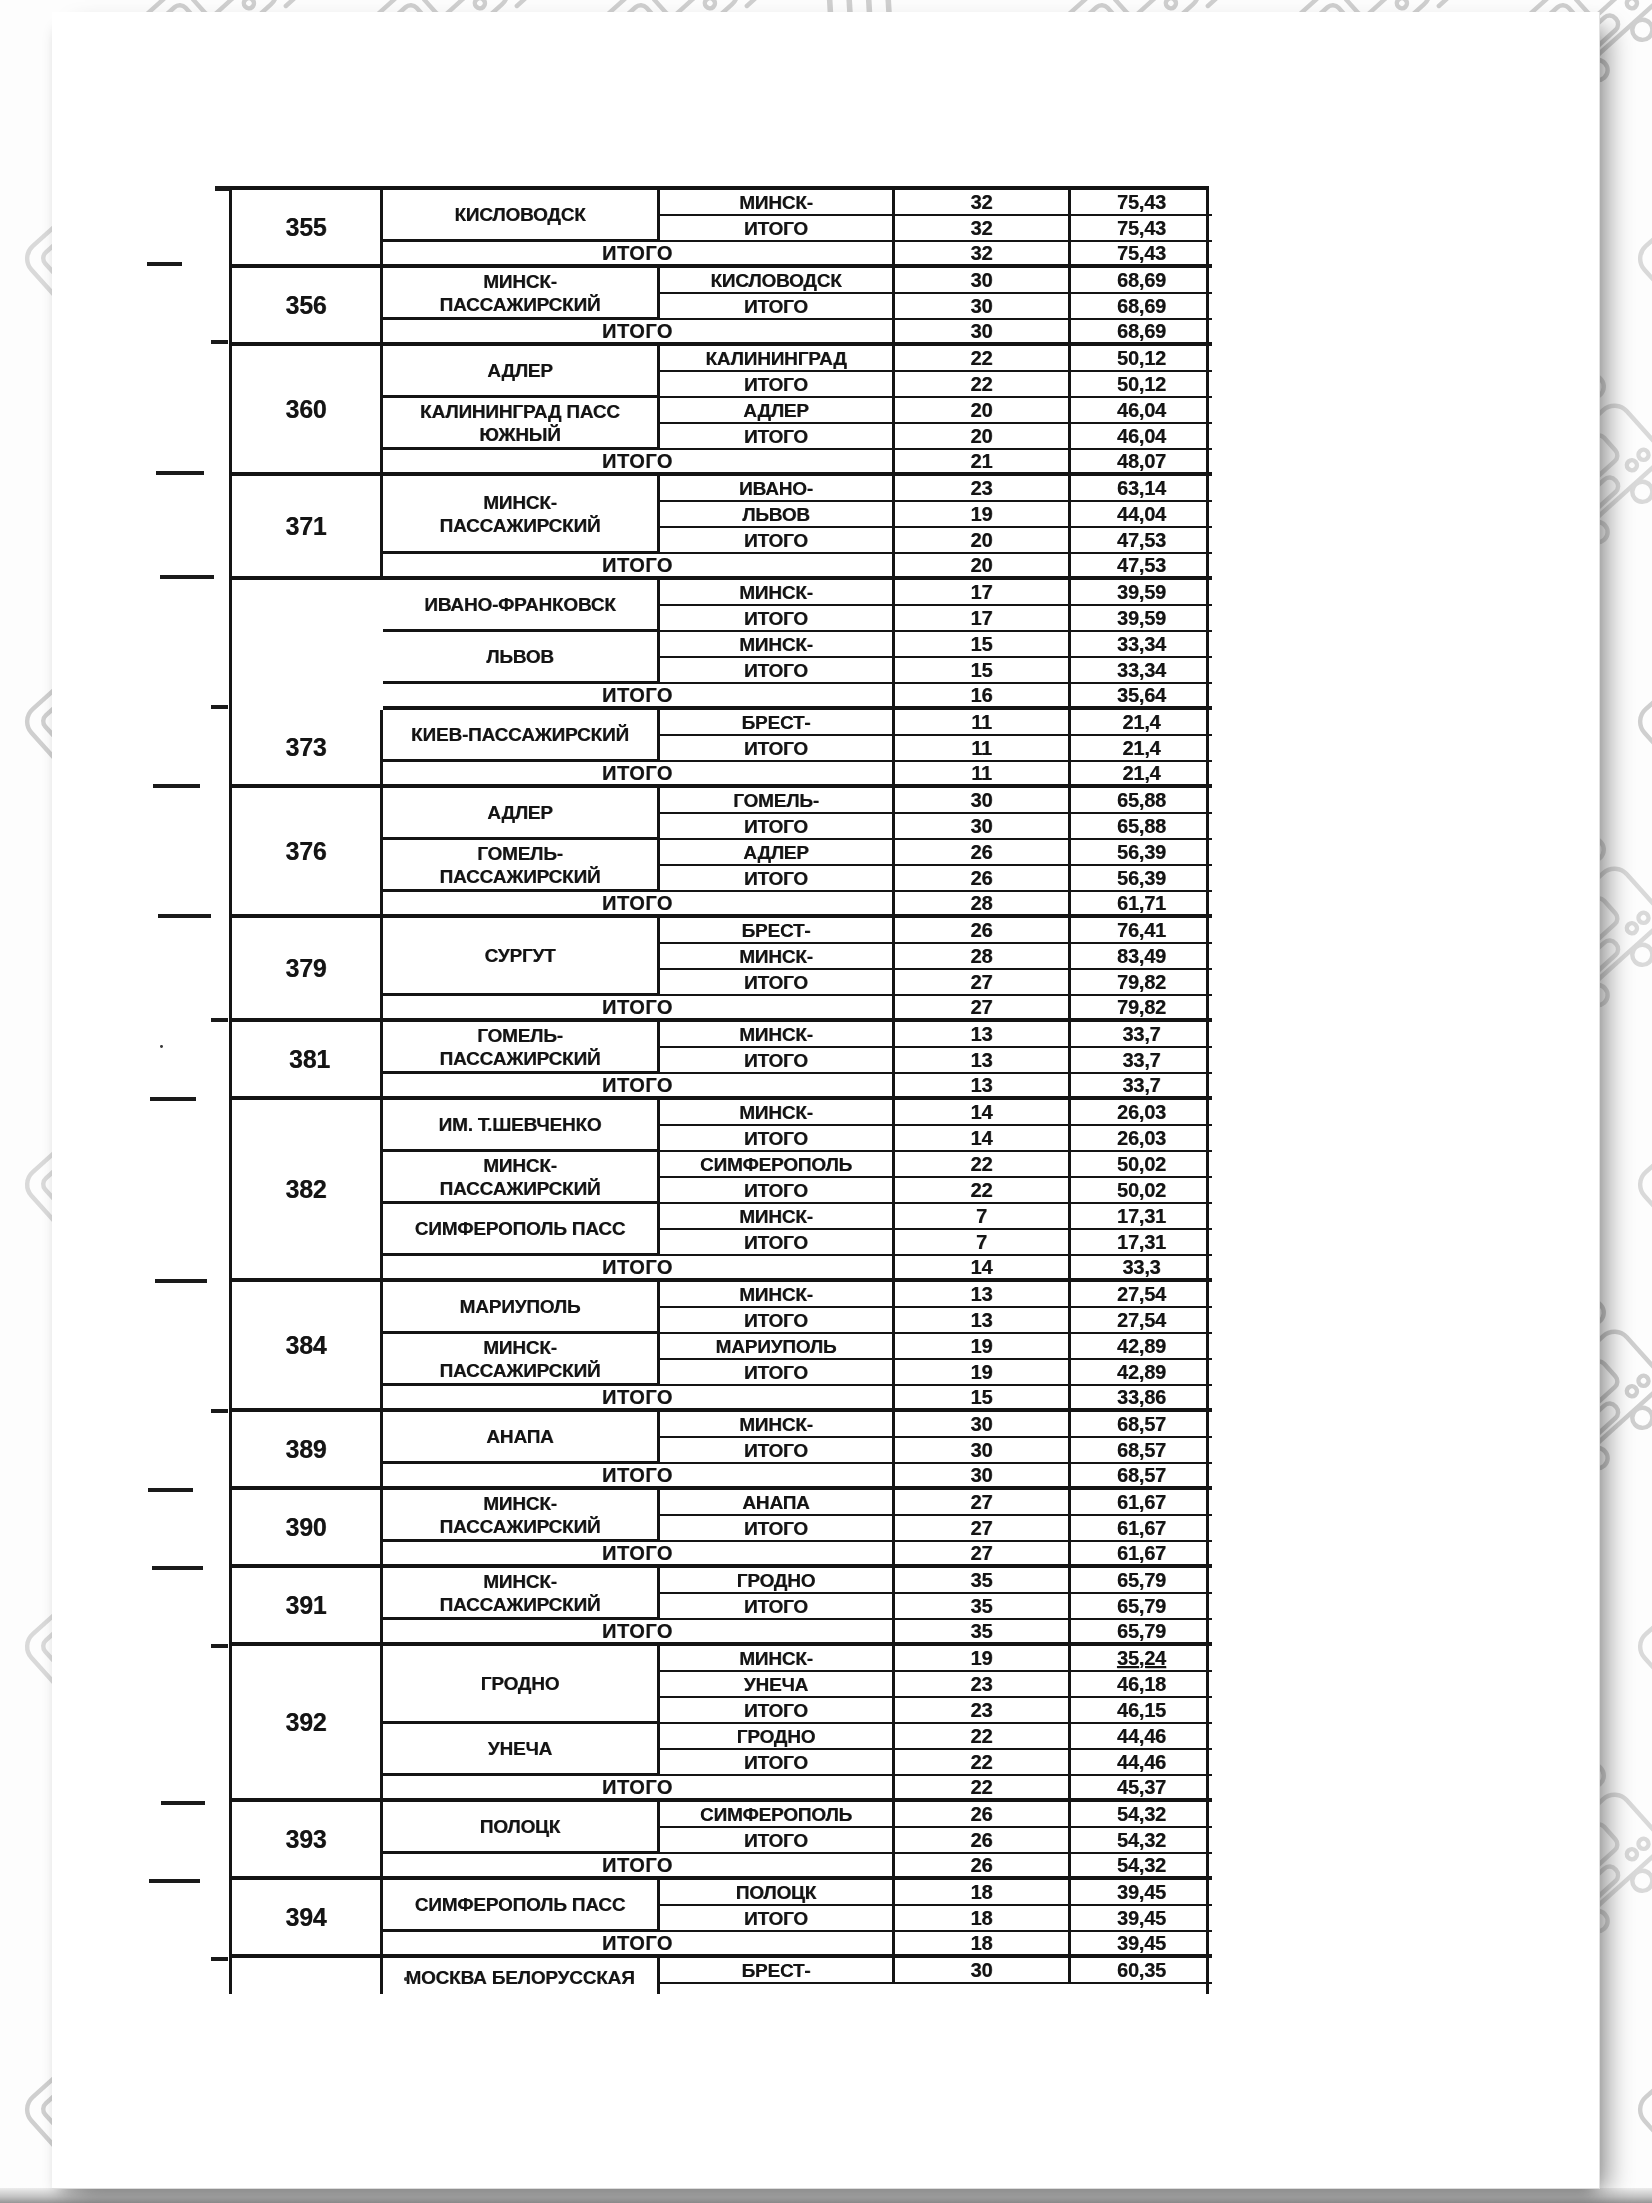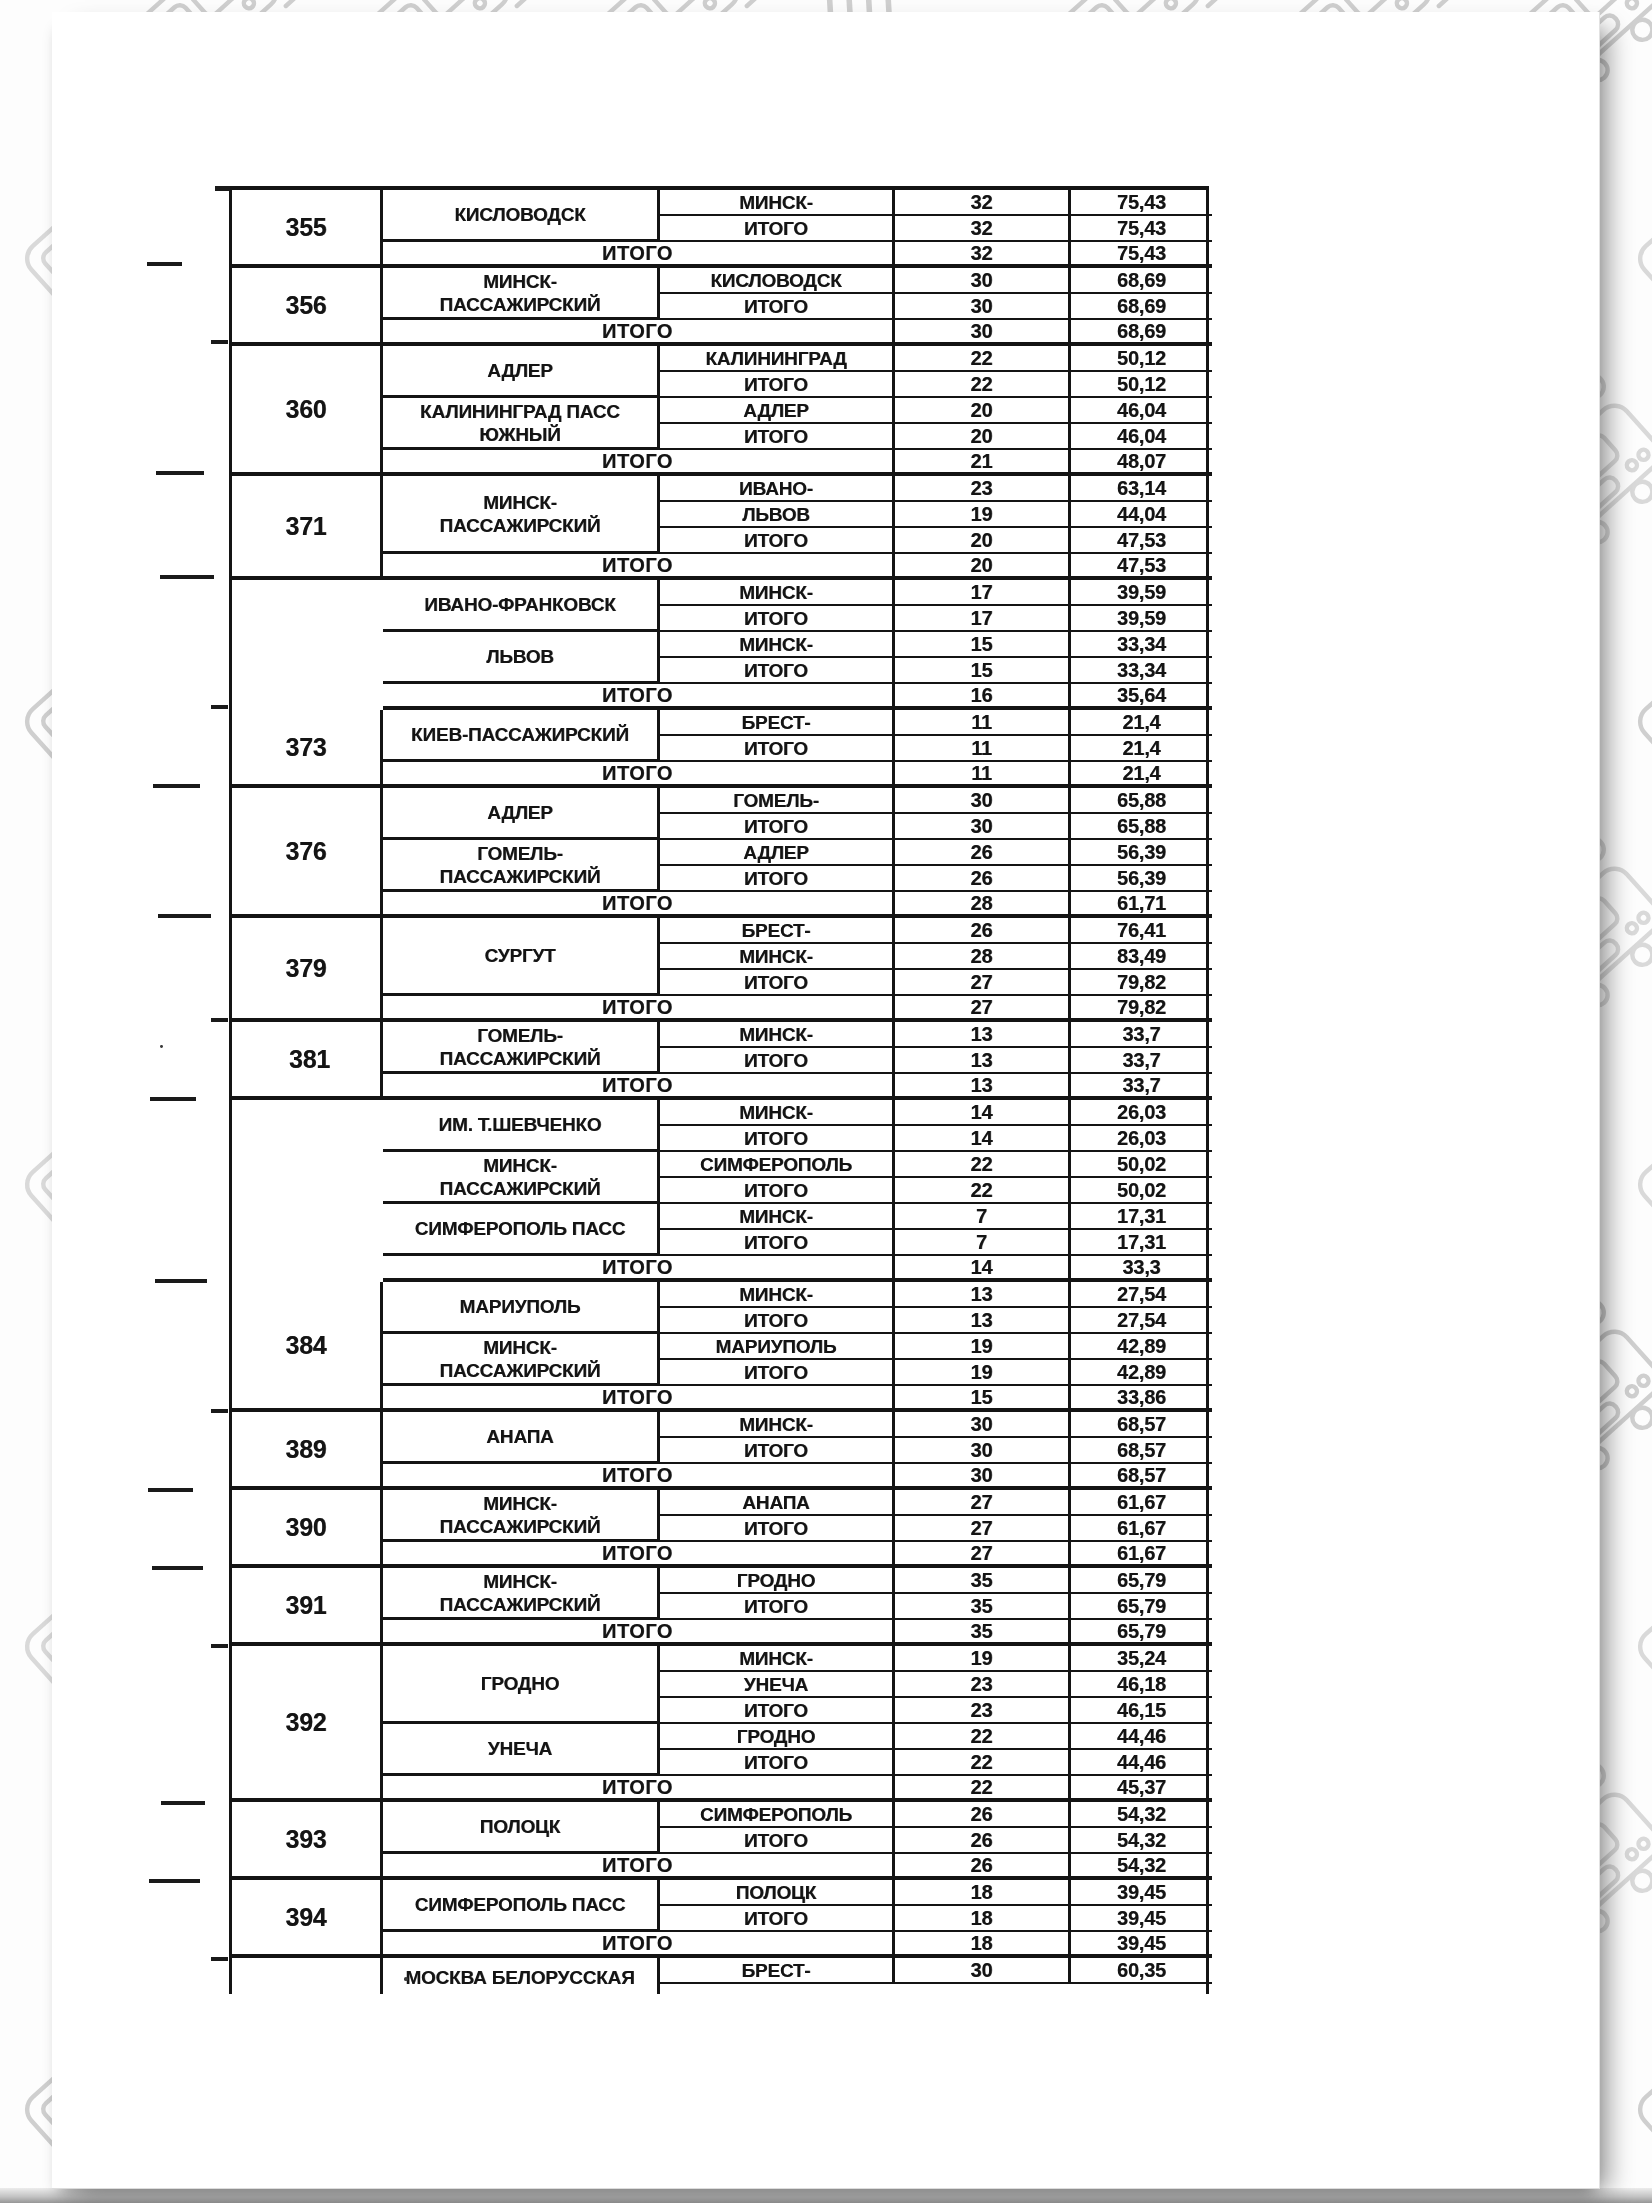--- a/index.html
+++ b/index.html
@@ -449,20 +449,21 @@
 ПАССАЖИРСКИЙ</div>
           <div class="c dst br bb3" style="grid-area: 33 / 3 / span 1 / span 1;">МИНСК-</div>
           <div class="c cnt br bb3" style="grid-area: 33 / 4 / span 1 / span 1;">13</div>
           <div class="c pct bb3" style="grid-area: 33 / 5 / span 1 / span 1;">33,7</div>
           <div class="c dst br bb3" style="grid-area: 34 / 3 / span 1 / span 1;">ИТОГО</div>
           <div class="c cnt br bb3" style="grid-area: 34 / 4 / span 1 / span 1;">13</div>
           <div class="c pct bb3" style="grid-area: 34 / 5 / span 1 / span 1;">33,7</div>
           <div class="c tot br bb5" style="grid-area: 35 / 2 / span 1 / span 2;">ИТОГО</div>
           <div class="c cnt br bb5" style="grid-area: 35 / 4 / span 1 / span 1;">13</div>
           <div class="c pct bb5" style="grid-area: 35 / 5 / span 1 / span 1;">33,7</div>
+          <div class="c num br bb5" style="grid-area: 36 / 1 / span 7 / span 1;">382</div>
           <div class="c sta br bb4" style="grid-area: 36 / 2 / span 2 / span 1;">ИМ. Т.ШЕВЧЕНКО</div>
           <div class="c dst br bb3" style="grid-area: 36 / 3 / span 1 / span 1;">МИНСК-</div>
           <div class="c cnt br bb3" style="grid-area: 36 / 4 / span 1 / span 1;">14</div>
           <div class="c pct bb3" style="grid-area: 36 / 5 / span 1 / span 1;">26,03</div>
           <div class="c dst br bb3" style="grid-area: 37 / 3 / span 1 / span 1;">ИТОГО</div>
           <div class="c cnt br bb3" style="grid-area: 37 / 4 / span 1 / span 1;">14</div>
           <div class="c pct bb3" style="grid-area: 37 / 5 / span 1 / span 1;">26,03</div>
           <div class="c sta br bb4" style="grid-area: 38 / 2 / span 2 / span 1;">МИНСК-
 ПАССАЖИРСКИЙ</div>
           <div class="c dst br bb3" style="grid-area: 38 / 3 / span 1 / span 1;">СИМФЕРОПОЛЬ</div>
@@ -532,21 +533,21 @@
           <div class="c dst br bb3" style="grid-area: 55 / 3 / span 1 / span 1;">ИТОГО</div>
           <div class="c cnt br bb3" style="grid-area: 55 / 4 / span 1 / span 1;">35</div>
           <div class="c pct bb3" style="grid-area: 55 / 5 / span 1 / span 1;">65,79</div>
           <div class="c tot br bb5" style="grid-area: 56 / 2 / span 1 / span 2;">ИТОГО</div>
           <div class="c cnt br bb5" style="grid-area: 56 / 4 / span 1 / span 1;">35</div>
           <div class="c pct bb5" style="grid-area: 56 / 5 / span 1 / span 1;">65,79</div>
           <div class="c num br bb5" style="grid-area: 57 / 1 / span 6 / span 1;">392</div>
           <div class="c sta br bb4" style="grid-area: 57 / 2 / span 3 / span 1;">ГРОДНО</div>
           <div class="c dst br bb3" style="grid-area: 57 / 3 / span 1 / span 1;">МИНСК-</div>
           <div class="c cnt br bb3" style="grid-area: 57 / 4 / span 1 / span 1;">19</div>
-          <div class="c pct bb3" style="grid-area: 57 / 5 / span 1 / span 1;">35,24</div>
+          <div class="c pct bb3" style="grid-area: 57 / 5 / span 1 / span 1; text-decoration: underline;">35,24</div>
           <div class="c dst br bb3" style="grid-area: 58 / 3 / span 1 / span 1;">УНЕЧА</div>
           <div class="c cnt br bb3" style="grid-area: 58 / 4 / span 1 / span 1;">23</div>
           <div class="c pct bb3" style="grid-area: 58 / 5 / span 1 / span 1;">46,18</div>
           <div class="c dst br bb3" style="grid-area: 59 / 3 / span 1 / span 1;">ИТОГО</div>
           <div class="c cnt br bb3" style="grid-area: 59 / 4 / span 1 / span 1;">23</div>
           <div class="c pct bb3" style="grid-area: 59 / 5 / span 1 / span 1;">46,15</div>
           <div class="c sta br bb4" style="grid-area: 60 / 2 / span 2 / span 1;">УНЕЧА</div>
           <div class="c dst br bb3" style="grid-area: 60 / 3 / span 1 / span 1;">ГРОДНО</div>
           <div class="c cnt br bb3" style="grid-area: 60 / 4 / span 1 / span 1;">22</div>
           <div class="c pct bb3" style="grid-area: 60 / 5 / span 1 / span 1;">44,46</div>

